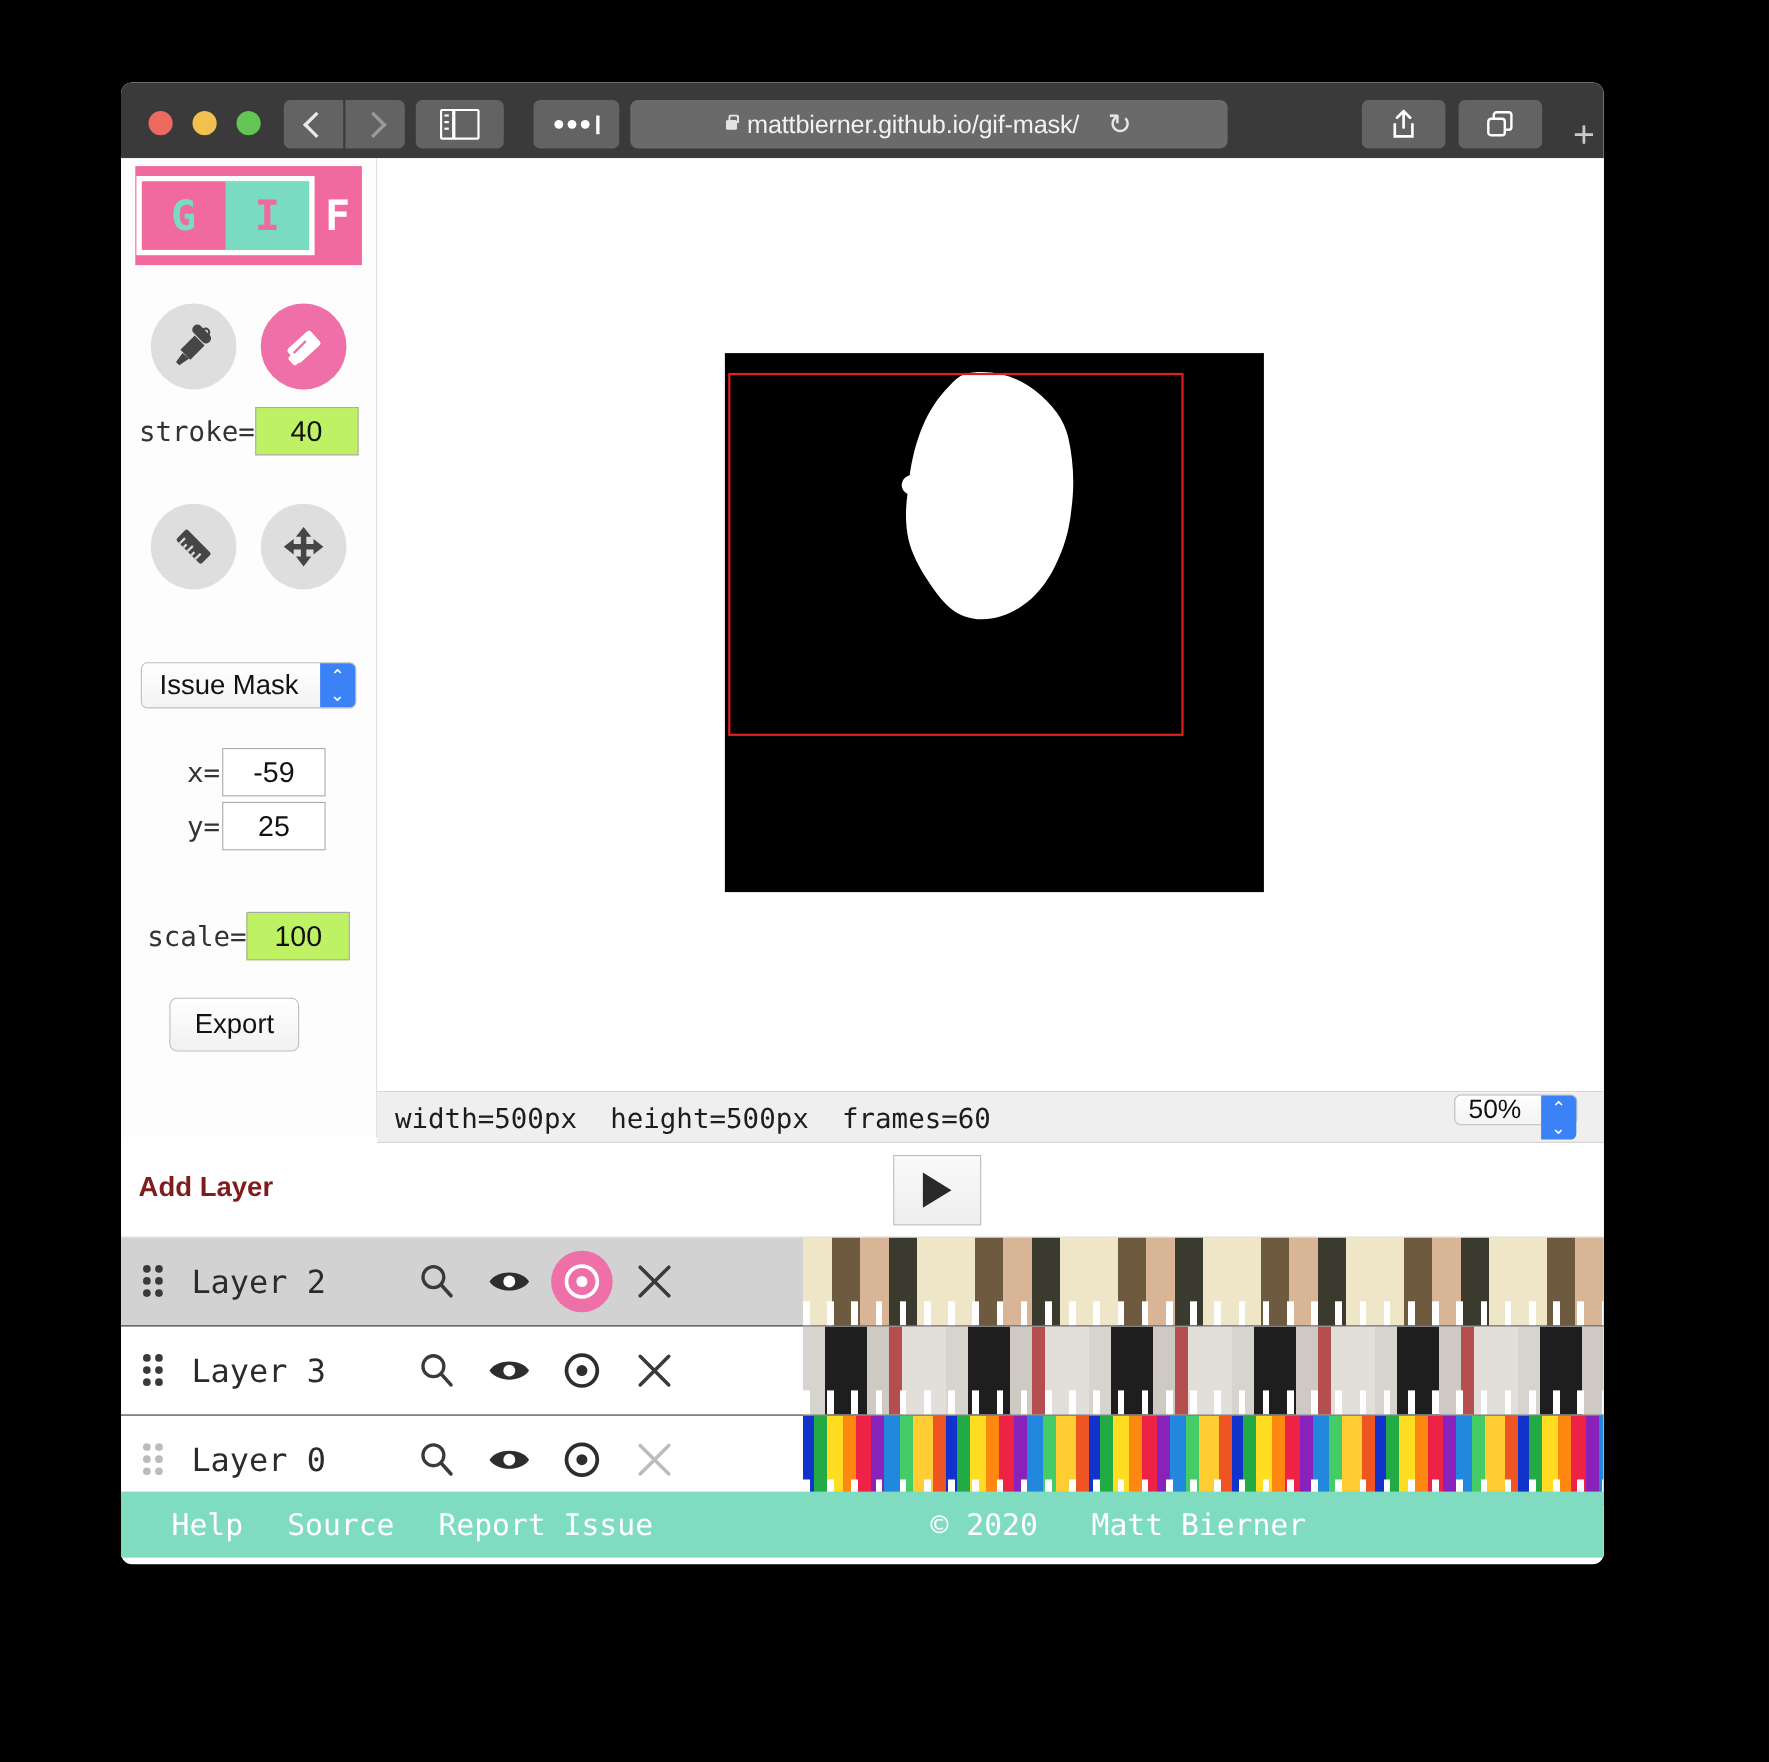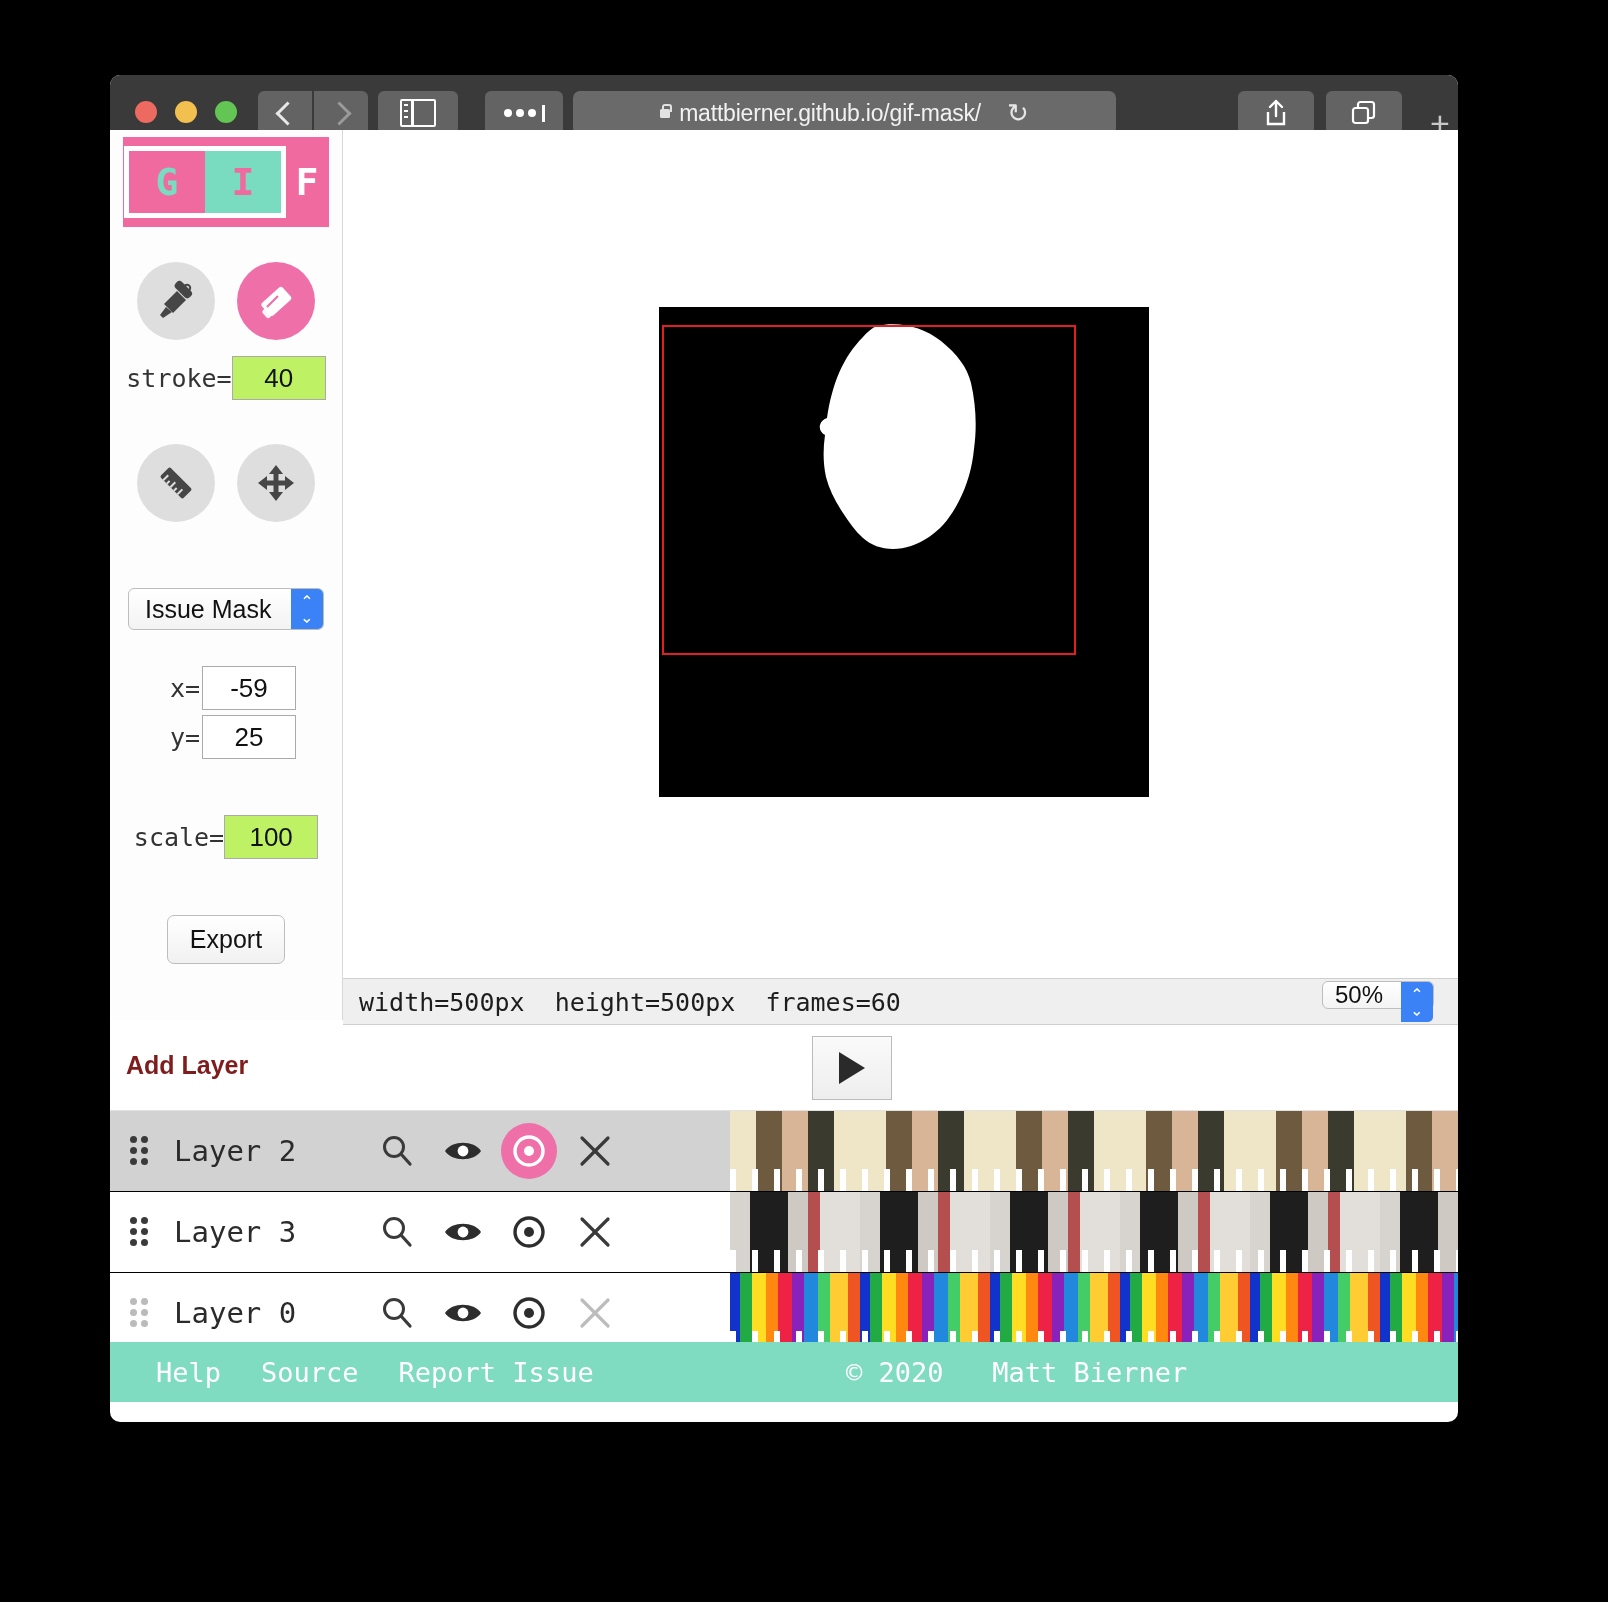--- a/index.html
+++ b/index.html
@@ -4,21 +4,21 @@
 <style>
   html,body{margin:0;padding:0;background:#000;}
   body{width:1608px;height:1602px;font-family:"Liberation Sans",sans-serif;overflow:hidden;}
 
   .page{position:relative;width:1608px;height:1602px;background:#000;}
 
   
   .window{position:absolute;left:110px;top:75px;width:1348px;height:1347px;
           background:#fff;border-radius:10px;overflow:hidden;}
 
-  .titlebar{height:55px;background:#3a3a3a;position:relative;}
+  .titlebar{height:69px;background:#3a3a3a;position:relative;}
 
   .traffic{position:absolute;left:25px;top:26px;display:flex;gap:18px;}
   .dot{width:22px;height:22px;border-radius:50%;}
   .dot.red{background:#ec6a5f;}
   .dot.yellow{background:#f2c04e;}
   .dot.green{background:#62c554;}
 
   .navgroup{position:absolute;left:148px;top:16px;display:flex;}
   .navbtn{width:54px;height:44px;background:#636363;display:flex;align-items:center;justify-content:center;}
   .navbtn.first{border-radius:6px 0 0 6px;}
@@ -75,21 +75,21 @@
   .stepper{position:absolute;right:1px;top:1px;width:32px;height:40px;background:#3b82f6;border-radius:0 5px 5px 0;
            display:flex;flex-direction:column;align-items:center;justify-content:center;color:#fff;line-height:0.8;font-size:16px;}
 
   .xyrow{display:flex;align-items:center;justify-content:center;margin-top:36px;}
   .xyrow.second{margin-top:5px;}
   .lbl-xy{font-family:"DejaVu Sans Mono",monospace;font-size:25px;color:#333;width:44px;text-align:right;margin-right:2px;}
   .numbox-xy{border:1px solid #aaa;background:#fff;width:92px;height:42px;display:flex;align-items:center;justify-content:center;font-size:26px;color:#111;}
 
   .scalerow{display:flex;align-items:center;justify-content:center;margin-top:56px;}
 
-  .exportwrap{display:flex;justify-content:center;margin-top:56px;}
+  .exportwrap{display:flex;margin-top:34px;padding-left:44px;}
   .exportbtn{border:1px solid #bdbdbd;border-radius:7px;background:linear-gradient(#fff,#f1f1f1);
              padding:9px 22px;font-size:25px;color:#111;}
 
   
   .canvasarea{position:absolute;left:233px;top:0;right:0;height:848px;background:#fff;border-bottom:1px solid #cfcfcf;}
   .canvasbox{position:absolute;left:316px;top:177px;width:490px;height:490px;background:#000;}
   .maskrect{position:absolute;left:3px;top:18px;width:414px;height:330px;border:2px solid #e02020;box-sizing:border-box;}
   .blob{position:absolute;left:122px;top:16px;width:228px;height:290px;}
 
   .statusbar{position:absolute;left:233px;top:849px;right:0;height:45px;background:#efefef;border-bottom:1px solid #cfcfcf;}

